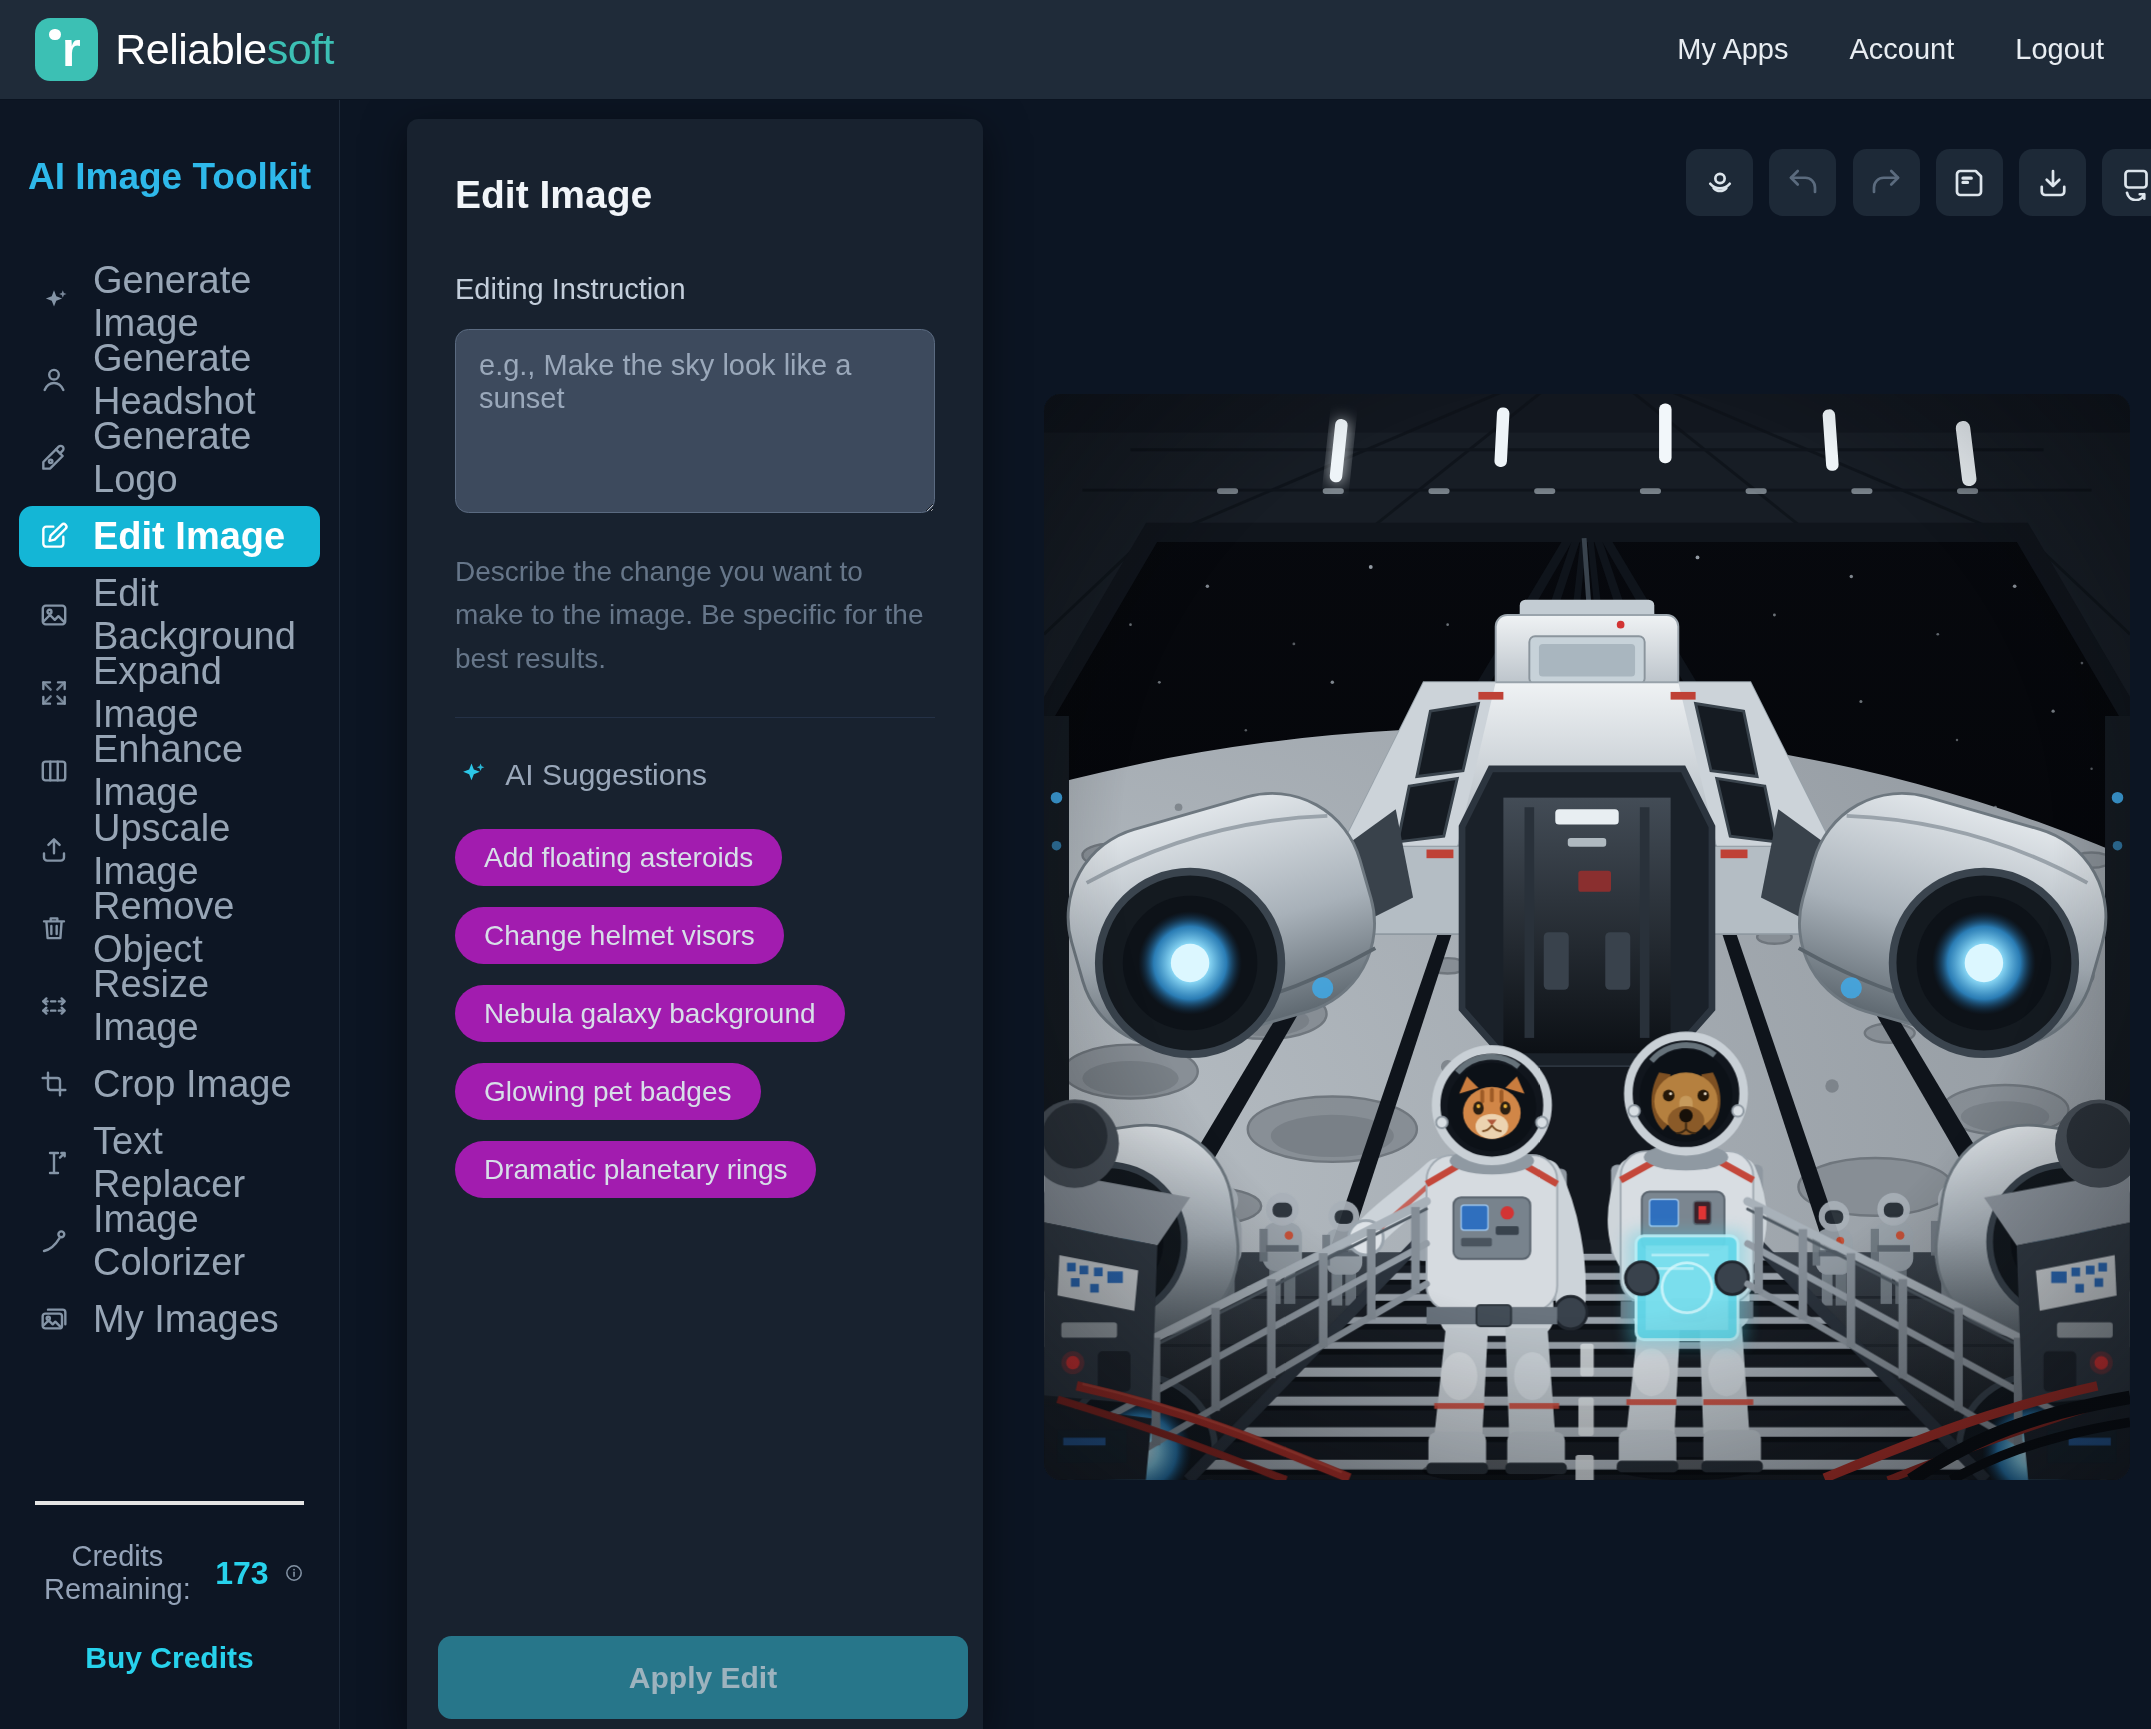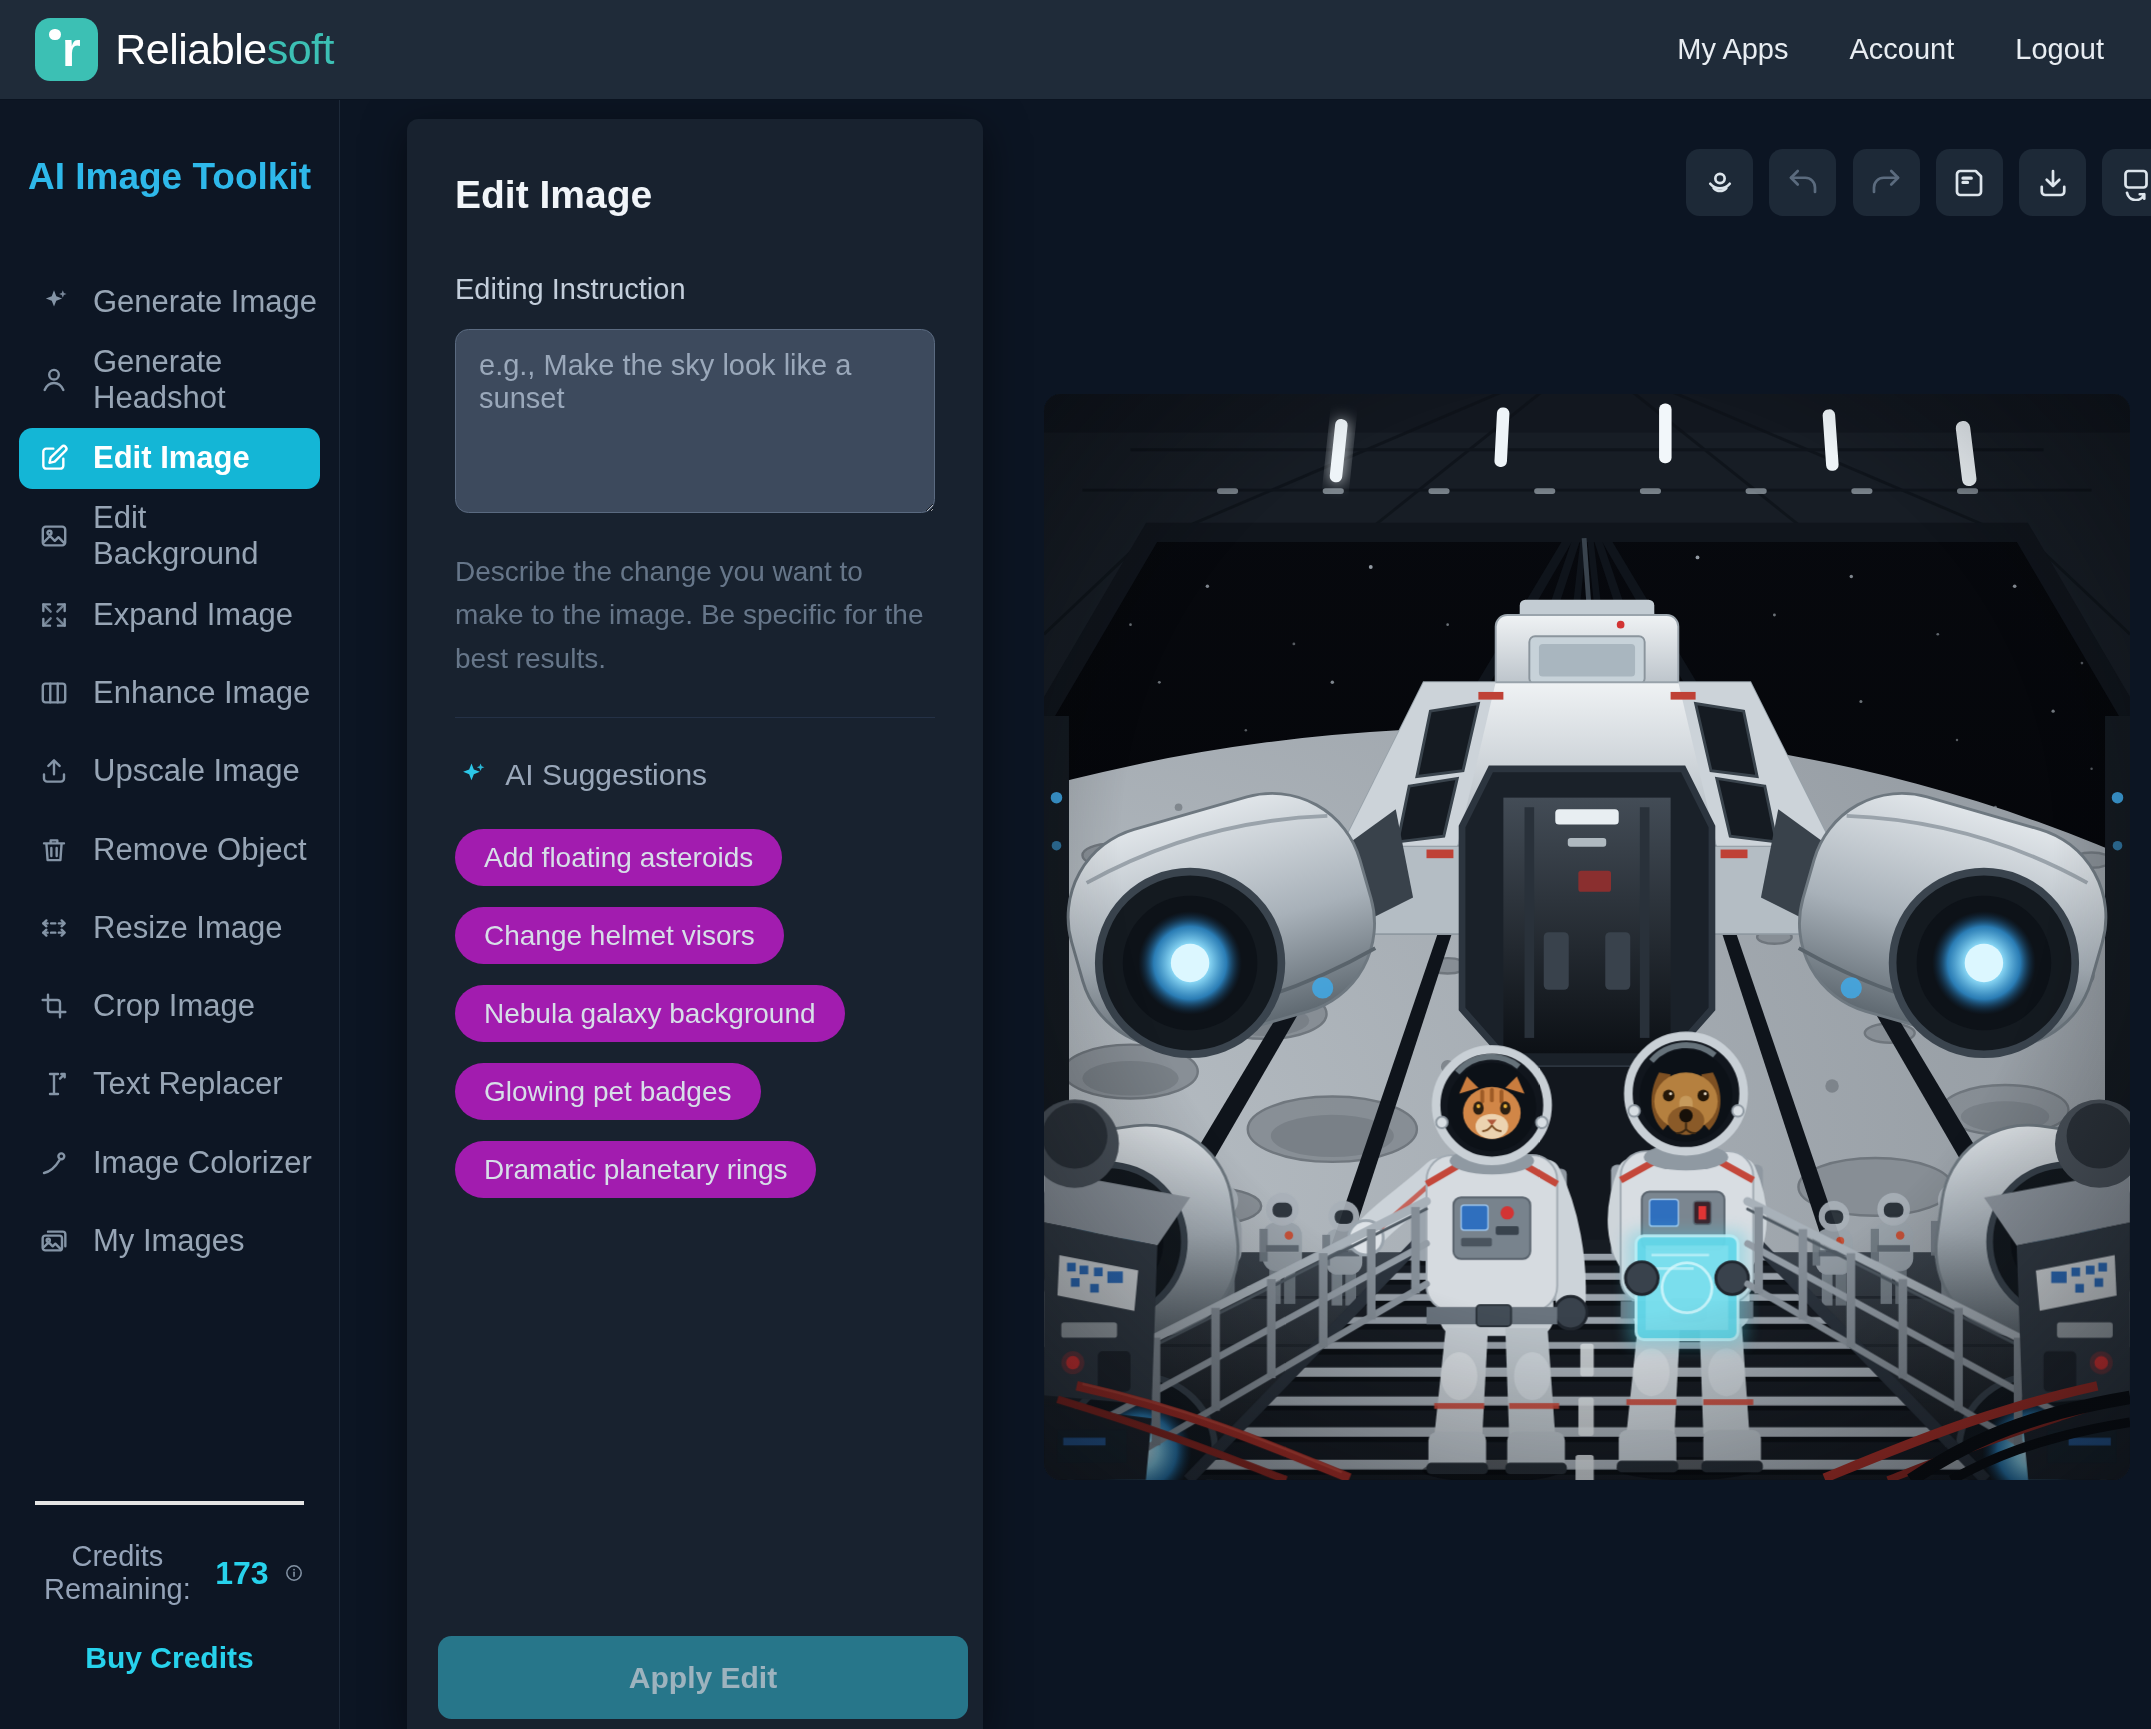--- a/index.html
+++ b/index.html
@@ -22,21 +22,21 @@
   .wordmark .p1{color:#ffffff}
   .wordmark .p2{color:#3cc0b4}
   .nav-links{display:flex;gap:61px}
   .nav-link{color:#e8edf2;font-size:29px;cursor:pointer}
   
   .sidebar{position:absolute;top:100px;left:0;bottom:0;width:340px;background:#0d1624;
     border-right:1px solid #1d2939;box-sizing:border-box;z-index:5}
   .sidebar-title{margin-top:56px;text-align:center;font-size:37px;font-weight:bold;color:#2eb8ea}
   .menu{margin-top:73px}
   .menu-item{display:flex;align-items:center;gap:23px;height:61px;margin:0 19px 17.3px;
-    padding-left:19px;border-radius:13.4px;color:#97a5b5;font-size:31px;cursor:pointer}
+    padding-left:19px;border-radius:13.4px;color:#97a5b5;font-size:38px;cursor:pointer}
   .menu-item .ico{width:32px;height:32px;color:#8494a6;flex:none;display:flex}
   .menu-item.active{background:#14b6d6;color:#fff;font-weight:bold}
   .menu-item.active .ico{color:#fff}
   .ico svg{width:100%;height:100%;display:block}
   .side-foot{position:absolute;left:35px;right:35px;bottom:54px;border-top:4px solid #e5e5e5;
     padding-top:35px;text-align:center}
   .credits-row{display:flex;justify-content:center;align-items:center;gap:15.4px;
     font-size:29px;color:#94a3b8}
   .credits-val{color:#27d2ec;font-weight:bold;font-size:32px}
   .info-ico{width:30px;height:30px;color:#8494a6;display:flex;cursor:pointer}
@@ -104,20 +104,30 @@
         <span>Generate Image</span>
       </div>
       <div class="menu-item">
         <span class="ico">
           <svg viewBox="0 0 24 24" fill="none" stroke="currentColor" stroke-width="1.8" stroke-linecap="round" stroke-linejoin="round">
             <circle cx="12" cy="8" r="3.6"></circle>
             <path d="M5 19.5c1.6-3.8 4.1-5.3 7-5.3s5.4 1.5 7 5.3"></path>
           </svg>
         </span>
         <span>Generate Headshot</span>
+      </div>
+      <div class="menu-item">
+        <span class="ico">
+          <svg viewBox="0 0 24 24" fill="none" stroke="currentColor" stroke-width="1.8" stroke-linecap="round" stroke-linejoin="round">
+            <path d="M13.5 5.5l5 5L9 20H4v-5z"></path>
+            <path d="M13.5 5.5l2-2a2.12 2.12 0 0 1 3 3l-2 2"></path>
+            <circle cx="9.5" cy="14.5" r="1.3"></circle>
+          </svg>
+        </span>
+        <span>Generate Logo</span>
       </div>
       <div class="menu-item active">
         <span class="ico">
           <svg viewBox="0 0 24 24" fill="none" stroke="currentColor" stroke-width="1.8" stroke-linecap="round" stroke-linejoin="round">
             <path d="M11.5 5H6.2A2.2 2.2 0 0 0 4 7.2v10.6A2.2 2.2 0 0 0 6.2 20h10.6a2.2 2.2 0 0 0 2.2-2.2v-5.3"></path>
             <path d="M17.8 3.6a2.05 2.05 0 0 1 2.9 2.9L12.5 14.7l-3.9.9.9-3.9z"></path>
           </svg>
         </span>
         <span>Edit Image</span>
       </div>

